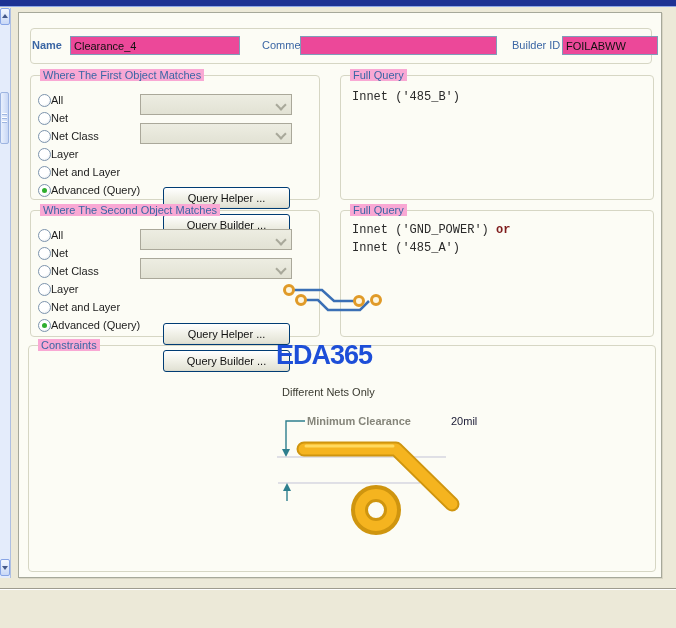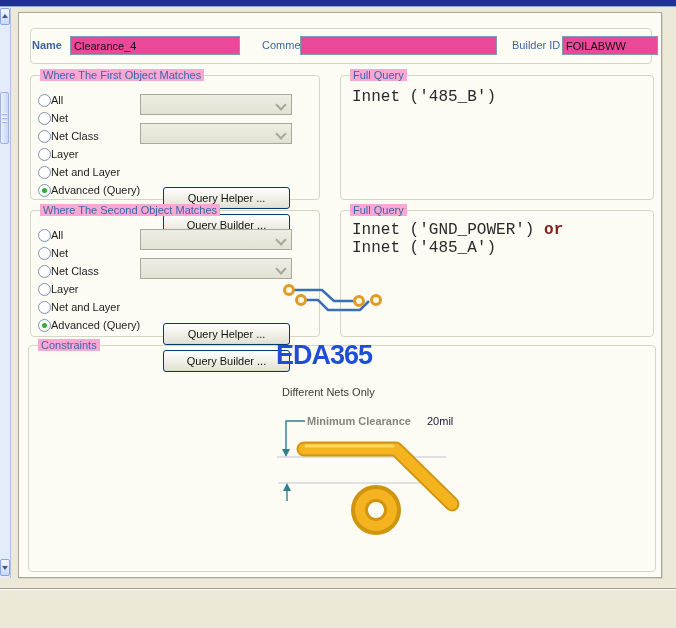--- a/index.html
+++ b/index.html
@@ -36,29 +36,29 @@
   
   .combo{position:absolute;width:152px;height:21px;background:linear-gradient(180deg,#ededE2,#e2e2d4);border:1px solid #aaa89a;box-sizing:border-box;}
   .combo .chev{position:absolute;right:6px;top:6px;width:6px;height:6px;border-right:2px solid #a8a89a;border-bottom:2px solid #a8a89a;transform:rotate(45deg);}
   
   .xpbtn{position:absolute;border:1px solid #003c74;border-radius:3px;box-sizing:border-box;
     background:linear-gradient(180deg,#ffffff,#f1f1e8 48%,#e3e3d6 92%,#d6d6c8);
     font-family:"Liberation Sans",sans-serif;font-size:11px;color:#111;
     display:flex;align-items:center;justify-content:center;cursor:default;margin-top:38px;}
   .xpbtn.focus{box-shadow:inset 0 0 0 2px #a9c4ef;}
   
-  .query-text{position:absolute;font-family:"Liberation Mono","DejaVu Sans Mono",monospace;font-size:16px;color:#2a2a2a;line-height:18px;white-space:pre;}
+  .query-text{position:absolute;font-family:"Liberation Mono","DejaVu Sans Mono",monospace;font-size:12px;color:#2a2a2a;line-height:18px;white-space:pre;}
   .query-or{color:#7f1d1d;font-weight:bold;}
   
   .wm-text{position:absolute;left:276px;top:320px;font-size:27px;font-weight:bold;color:#1d4ed8;letter-spacing:-1px;z-index:30;margin-top:20px;}
   .wm-svg{position:absolute;left:270px;top:278px;z-index:30;}
   
   .c-label{position:absolute;color:#3a3a30;white-space:nowrap;}
   .c-min{position:absolute;color:#85857a;font-weight:bold;white-space:nowrap;}
-  .c-val{position:absolute;color:#20203a;white-space:nowrap;}
+  .c-val{position:absolute;color:#20203a;white-space:nowrap;margin-left:24px;}
   .diagram-svg{position:absolute;left:250px;top:408px;}
   
   .divider{position:absolute;left:0;top:588px;width:676px;height:0;border-top:1px solid #9e9b8e;border-bottom:1px solid #ffffff;}
 </style>
 </head>
 <body>
 
 <div class="screen">
 
   <div class="topband"></div>

